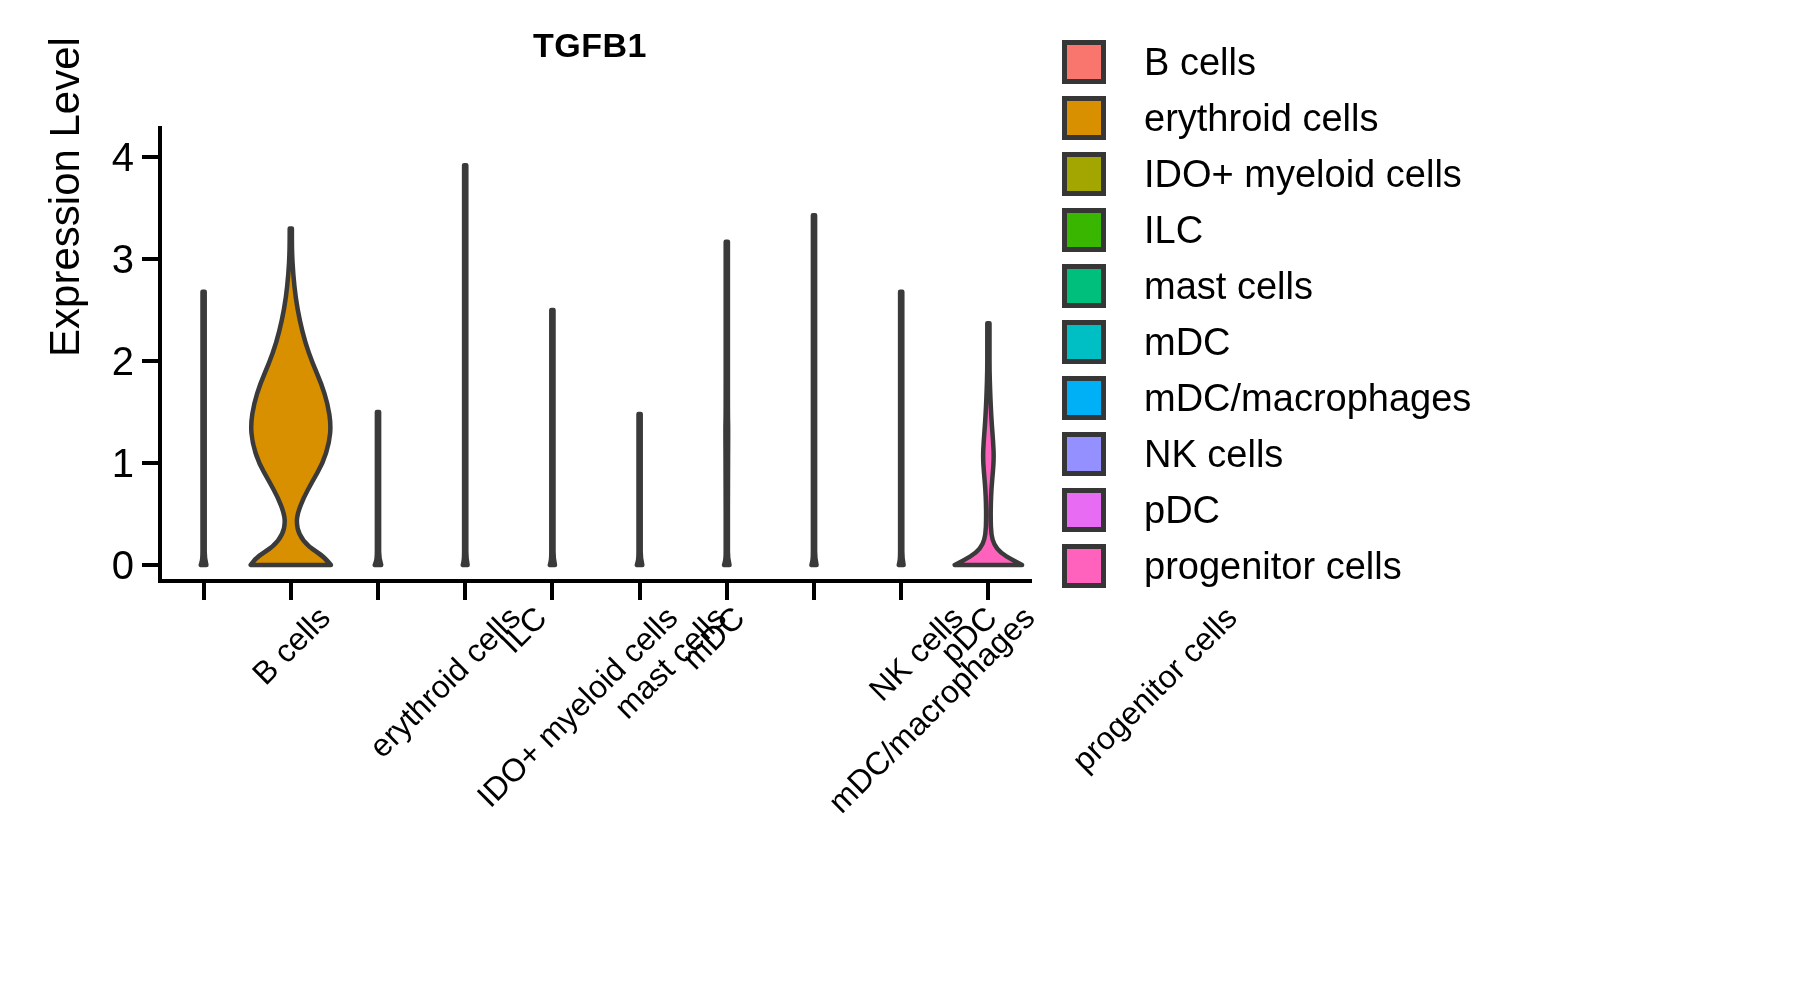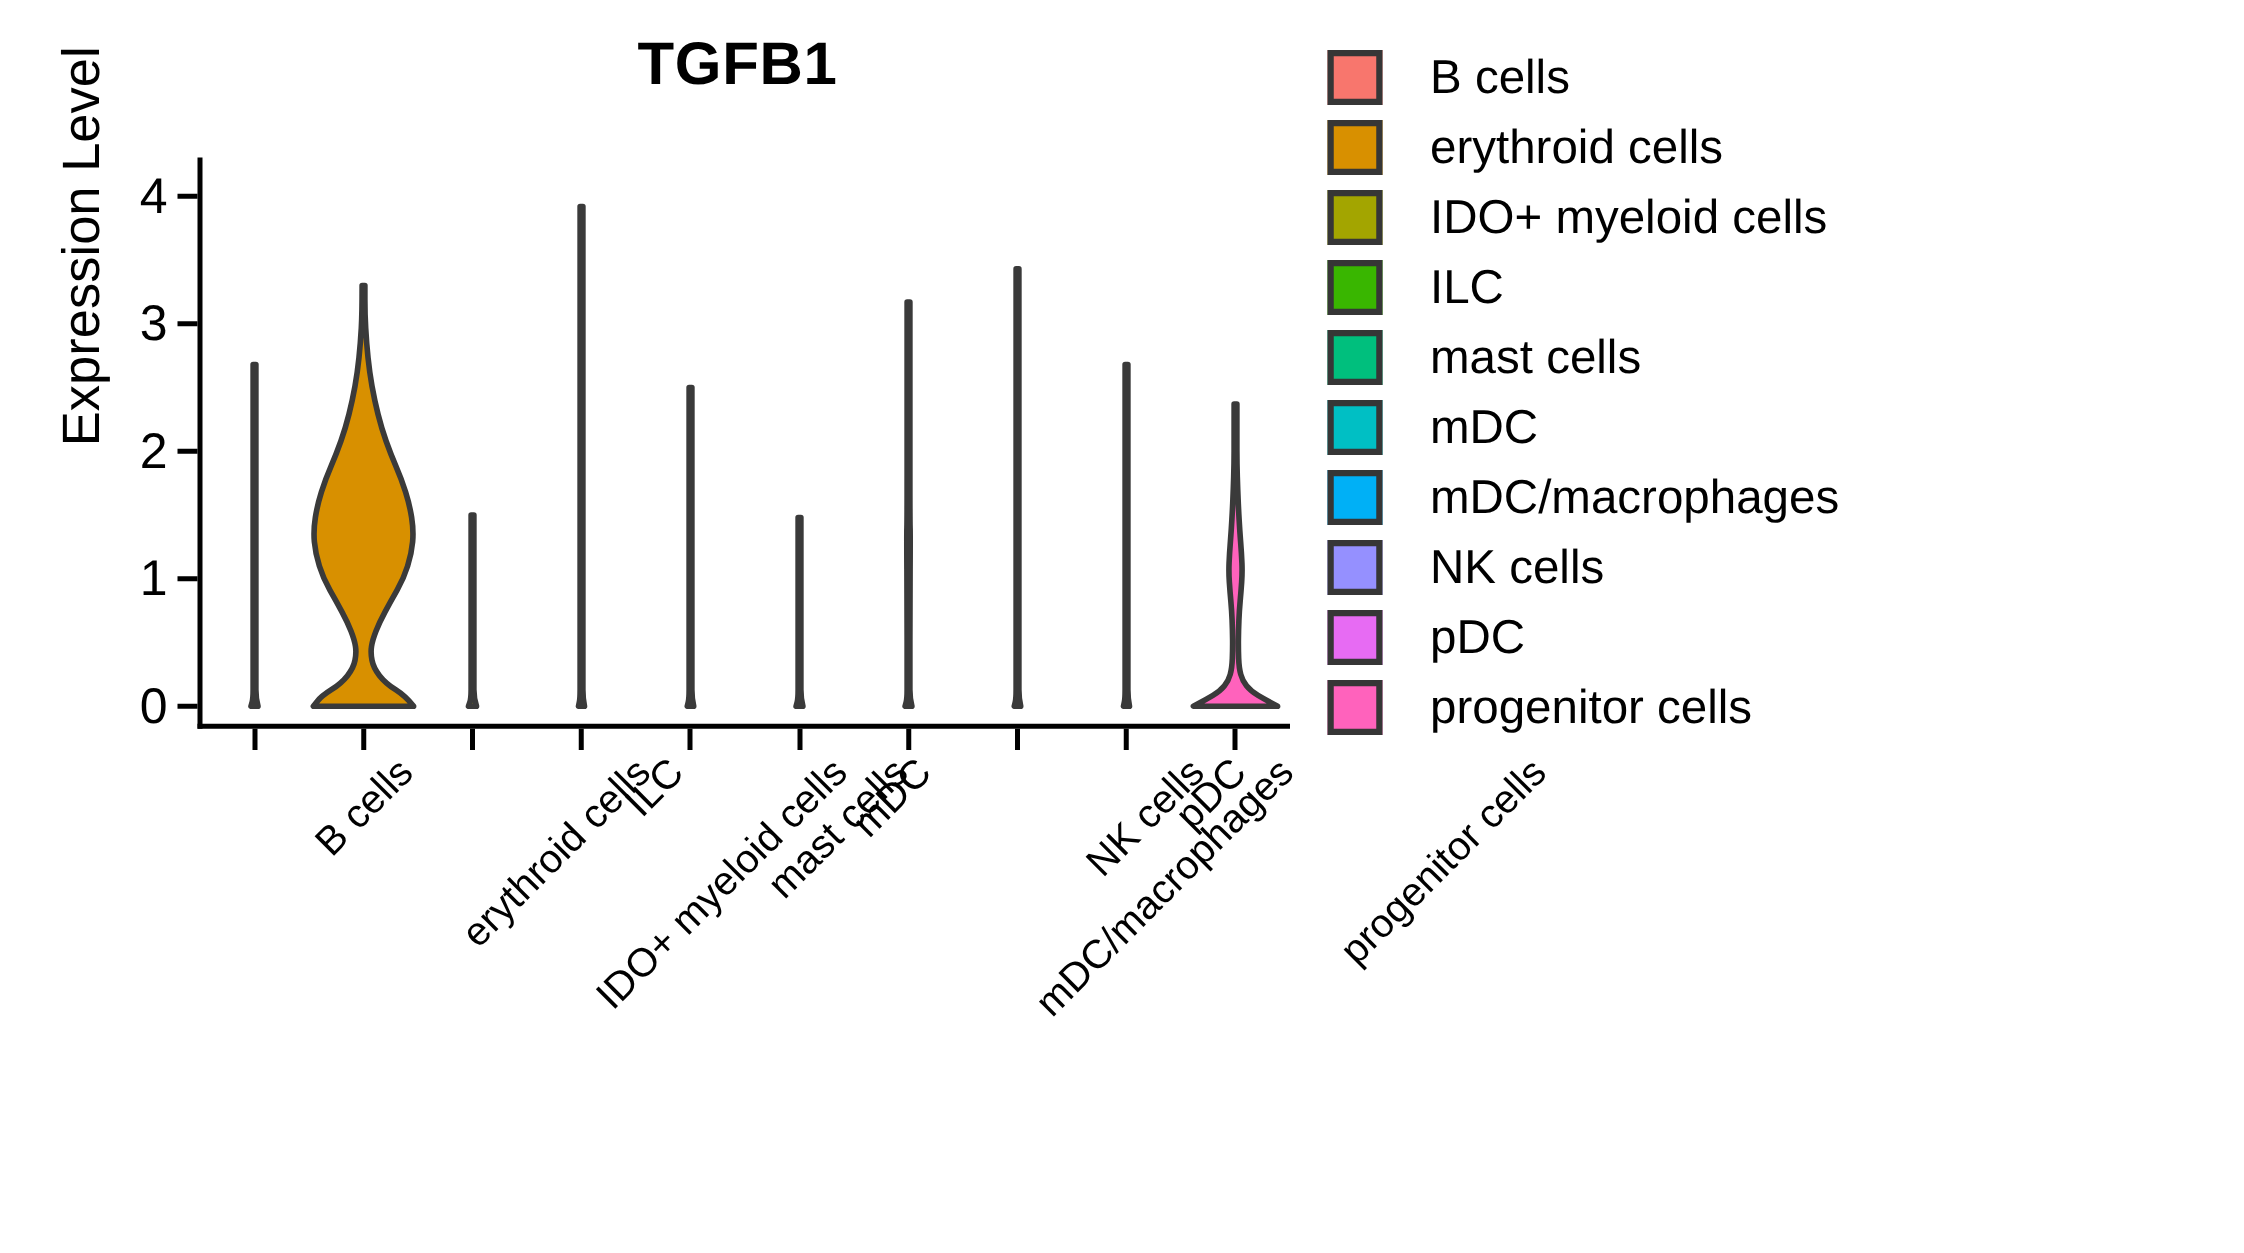--- a/index.html
+++ b/index.html
@@ -16,21 +16,21 @@
   
   #plot-area{
     position:absolute;
     left:0px; top:0px; width:1045px; height:1002px;
   }
 
   #chart-title{
     position:absolute;
     left:330px; top:28px; width:520px;
     text-align:center;
-    font-size:48px;
+    font-size:34px;
     font-weight:bold;
     letter-spacing:0.5px;
     line-height:1.0;
     white-space:nowrap;
   }
 
   #y-axis-title{
     position:absolute;
     left:-135px; top:175px;
     width:400px; height:44px;

